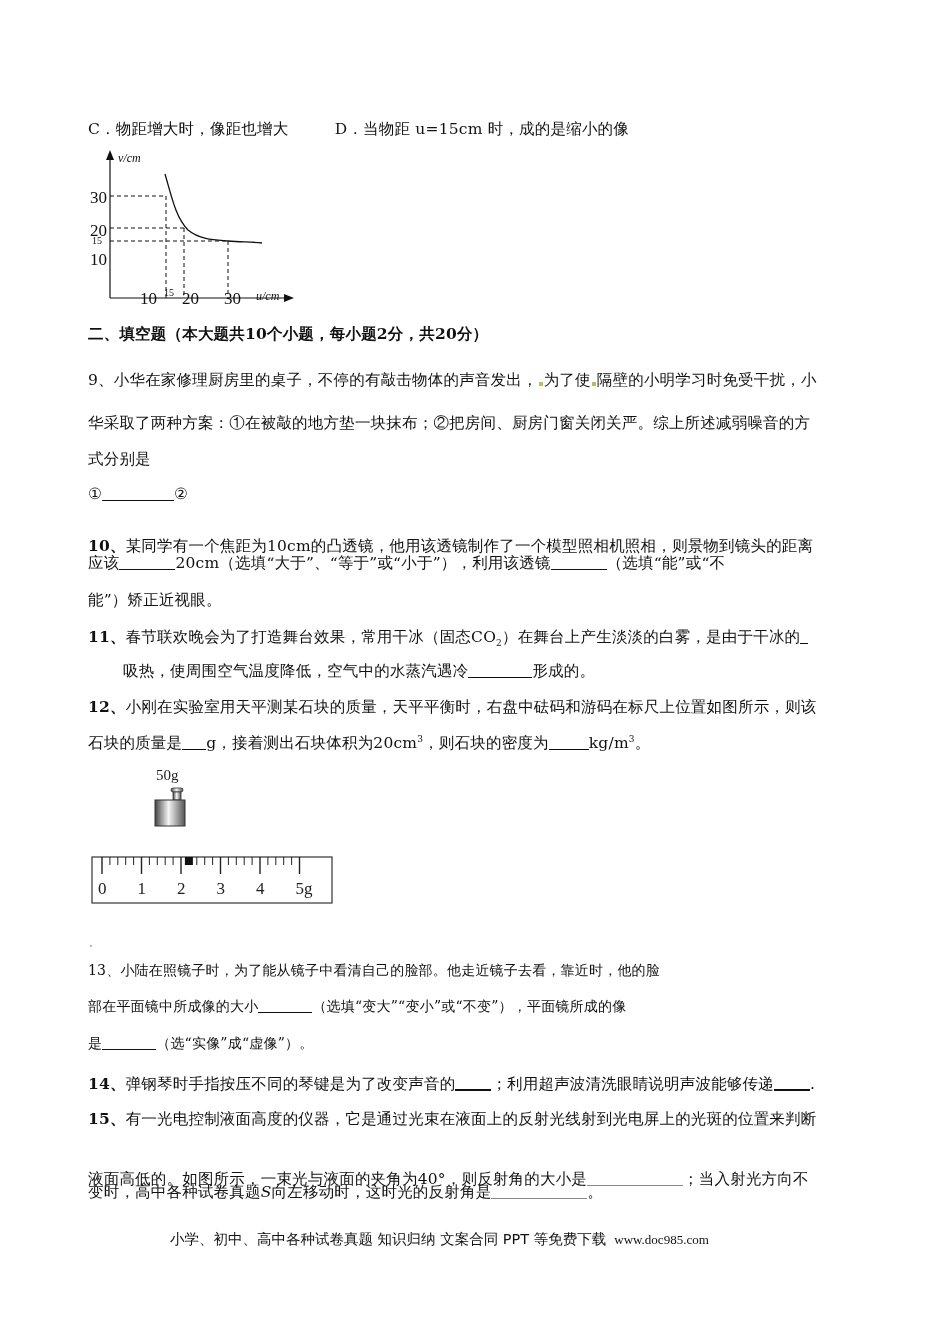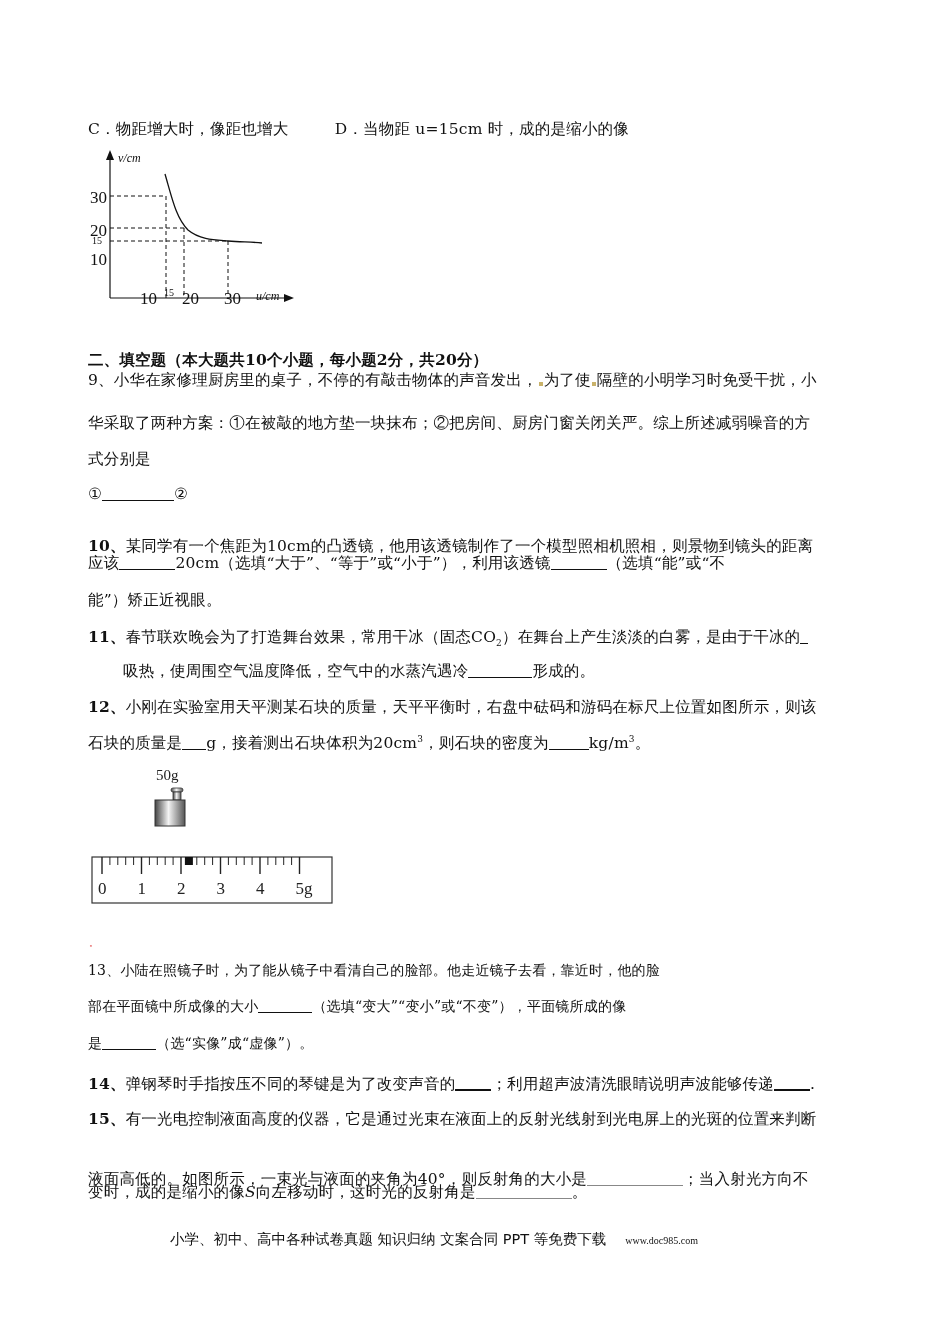--- a/index.html
+++ b/index.html
@@ -9,21 +9,21 @@
   .big{font-size:14px;}
   .bold{font-weight:bold;}
   .blank{display:inline-block;border-bottom:1px solid #111;height:1em;vertical-align:-2px;}
   .blank.thin{border-bottom:1px solid #888;}
   .qn{font-weight:bold;}
   sub,sup{font-size:9px;}
   .mark{display:inline-block;width:4px;height:4px;background:#c9b26a;vertical-align:-1px;margin:0 1px;}
   #graph{position:absolute;left:88px;top:148px;}
   #weight-fig{position:absolute;left:88px;top:760px;}
   .footer{position:absolute;left:170px;top:1230px;font-family:"DejaVu Sans","Liberation Sans",sans-serif;font-size:14.5px;white-space:nowrap;}
-  .footer .url{font-family:"Liberation Serif",serif;font-size:10px;margin-left:19px;}
+  .footer .url{font-family:"Liberation Serif",serif;font-size:13px;margin-left:8px;}
   .red-dot{position:absolute;left:89px;top:937px;color:#d33;font-size:9px;}
 </style>
 </head>
 <body>
 
 <div class="line" style="top:119px;">
   <span>C．物距增大时，像距也增大</span>
   <span style="display:inline-block;width:36px;"></span>
   <span>D．当物距 u=15cm 时，成的是缩小的像</span>
 </div>
@@ -54,21 +54,21 @@
       <line x1="22" y1="80" x2="96" y2="80"></line>
       <line x1="96" y1="80" x2="96" y2="150"></line>
       <line x1="22" y1="93" x2="140" y2="93"></line>
       <line x1="140" y1="93" x2="140" y2="150"></line>
     </g>
 
     <path d="M77,26 C84,50 88,70 100,82 C112,92 128,92 140,93 C155,94 165,94 174,95" fill="none" stroke="#111" stroke-width="1.3"></path>
   </g>
 </svg>
 
-<div class="line bold" style="top:350px;">二、填空题（本大题共10个小题，每小题2分，共20分）</div>
+<div class="line bold" style="top:324px;">二、填空题（本大题共10个小题，每小题2分，共20分）</div>
 
 <div class="line" style="top:370px;">
   <span>9、</span><span>小华在家修理厨房里的桌子，不停的有敲击物体的声音发出，</span><span class="mark"></span><span>为了使</span><span class="mark"></span><span>隔壁的小明学习时免受干扰，小</span>
 </div>
 <div class="line" style="top:413px;">华采取了两种方案：①在被敲的地方垫一块抹布；②把房间、厨房门窗关闭关严。综上所述减弱噪音的方</div>
 <div class="line" style="top:449px;">式分别是</div>
 <div class="line" style="top:484px;">
   <span>①</span><span class="blank" style="width:72px;"></span><span>②</span>
 </div>
 
@@ -162,18 +162,18 @@
   <span class="qn">14、</span><span>弹钢琴时手指按压不同的琴键是为了改变声音的</span><span class="blank" style="width:36px;border-bottom-width:2px;"></span><span>；利用超声波清洗眼睛说明声波能够传递</span><span class="blank" style="width:36px;border-bottom-width:2px;"></span><span>.</span>
 </div>
 
 <div class="line" style="top:1109px;">
   <span class="qn">15、</span><span>有一光电控制液面高度的仪器，它是通过光束在液面上的反射光线射到光电屏上的光斑的位置来判断</span>
 </div>
 <div class="line" style="top:1169px;">
   <span>液面高低的。如图所示，一束光与液面的夹角为40°，则反射角的大小是</span><span class="blank thin" style="width:96px;"></span><span>；当入射光方向不</span>
 </div>
 <div class="line" style="top:1182px;">
-  <span>变时，成的是缩小的像</span><i>S</i><span>向左移动时，这时光的反射角是</span><span class="blank thin" style="width:96px;"></span><span>。</span>
+  <span>变时，高中各种试卷真题</span><i>S</i><span>向左移动时，这时光的反射角是</span><span class="blank thin" style="width:96px;"></span><span>。</span>
 </div>
 
 <div class="footer">
   <span>小学、初中、高中各种试卷真题 知识归纳 文案合同 PPT 等免费下载</span><span class="url">www.doc985.com</span>
 </div>
 
 </body></html>

